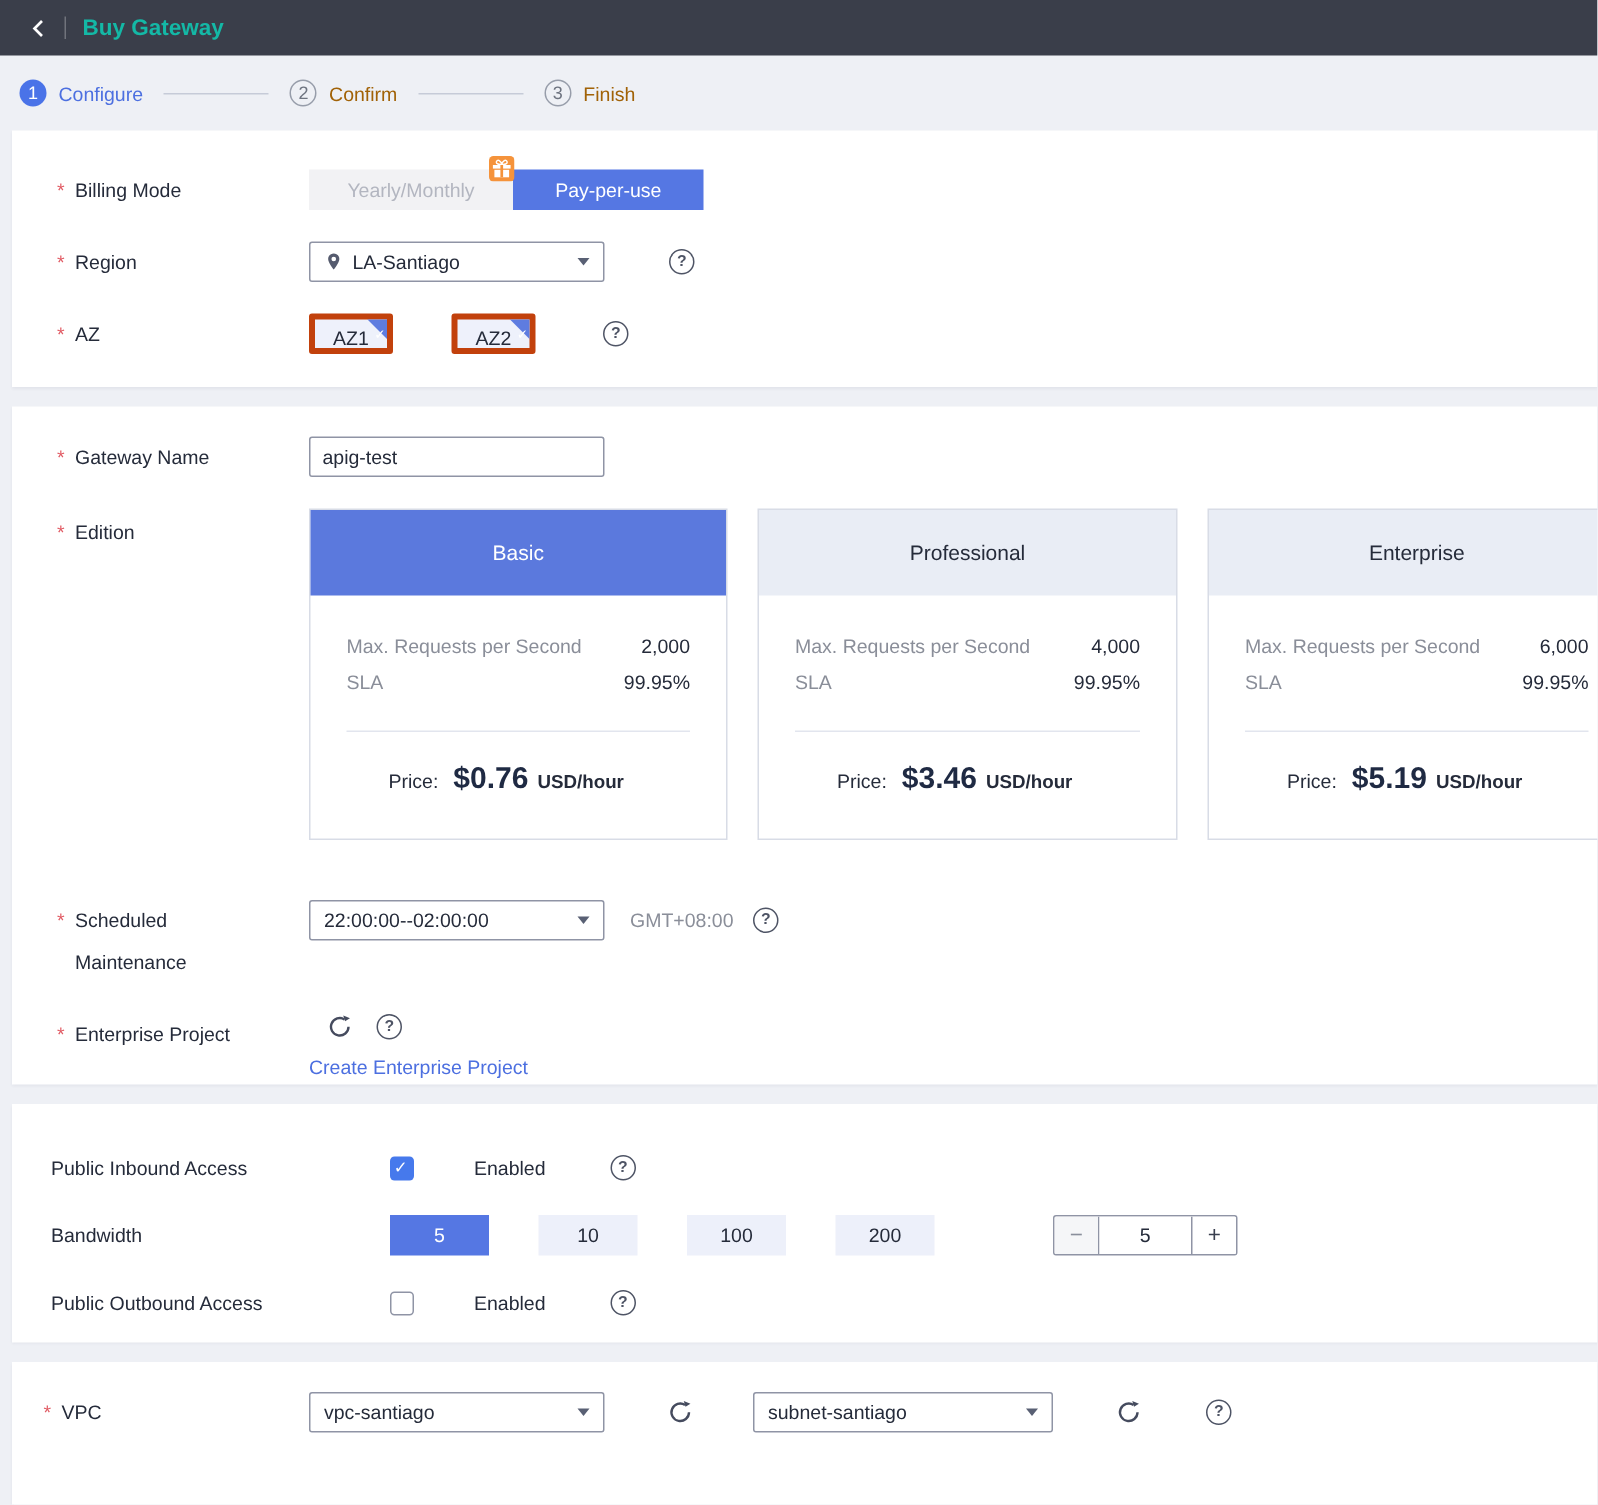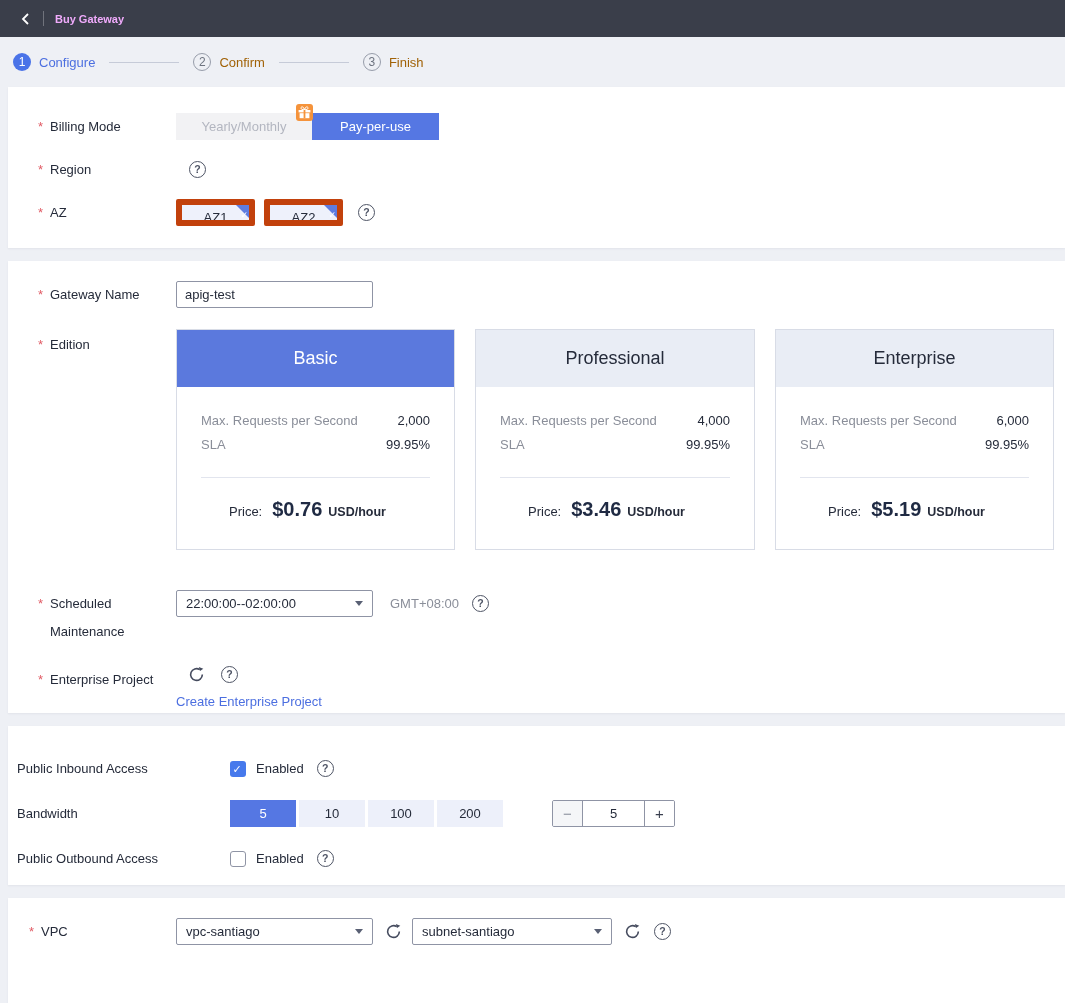--- a/index.html
+++ b/index.html
@@ -6,70 +6,70 @@
   body{
     width:1065px;height:1003px;overflow:hidden;
     background:#eef0f5;
     font-family:"Liberation Sans","DejaVu Sans",sans-serif;
     color:#252b3a;font-size:13px;
   }
   
   .topbar{height:37px;background:#3a3e4a;display:flex;align-items:center;padding-left:15px;}
   .back-btn{width:22px;height:22px;display:flex;align-items:center;justify-content:center;cursor:pointer;}
   .topbar-divider{width:1px;height:15px;background:rgba(255,255,255,.28);margin:0 11px 0 6px;}
-  .topbar-title{color:#f0abfc;font-size:11px;font-weight:bold;text-align:center;}
+  .topbar-title{color:#14b8a6;font-size:15px;font-weight:bold;text-align:center;}
   
   .steps{height:50px;display:flex;align-items:center;padding-left:13px;}
   .step{display:flex;align-items:center;}
   .step-circle{width:18px;height:18px;border-radius:50%;font-size:12px;line-height:18px;text-align:center;box-sizing:border-box;}
   .step.active .step-circle{background:#4a73e8;color:#fff;}
   .step.inactive .step-circle{border:1px solid #979daa;color:#6e7480;line-height:16px;background:transparent;}
   .step-label{margin-left:8px;}
   .step.active .step-label{color:#4c6fe0;}
   .step.inactive .step-label{color:#a16207;}
   .step-connector{width:70px;height:1px;background:#c6cbd8;margin:0 14px;}
   
   .card{background:#fff;margin:0 0 13px 8px;box-shadow:0 1px 2px rgba(31,38,60,.06);}
   .card1{padding:26px 0 1px;}
   .card2{padding:20px 0 4px;}
   .card3{padding:34px 0 18px;}
   .card4{padding:20px 0 60px;}
-  .field{display:flex;align-items:center;margin-bottom:21px;}
+  .field{display:flex;align-items:center;margin-bottom:21px;gap:30px;}
   .field.top{align-items:flex-start;}
   .flabel{width:168px;box-sizing:border-box;padding-left:30px;flex-shrink:0;color:#252b3a;}
-  .card3 .flabel{width:222px;padding-left:9px;}
+  .card3 .flabel{width:222px;padding-left:26px;}
   .card4 .flabel{padding-left:21px;}
   .mark{display:inline-block;width:12px;color:#e15b64;}
   .lline{line-height:27px;}
   .lline.l2{margin-left:12px;line-height:29px;}
   
   .seg-group{display:flex;position:relative;}
   .seg-btn{height:27px;line-height:27px;text-align:center;cursor:pointer;}
   .seg-btn.off{width:136px;background:#f2f2f4;color:#b3b6c0;}
   .seg-btn.on{width:127px;background:#5577e3;color:#fff;}
   .gift{position:absolute;left:120px;top:-9px;width:17px;height:17px;}
   .dropdown{width:197px;height:27px;box-sizing:border-box;border:1px solid #8f94a5;border-radius:2px;
     background:#fff;display:flex;align-items:center;padding:0 9px;cursor:pointer;}
   .dd-value{flex:1;color:#252b3a;white-space:nowrap;overflow:hidden;}
   .caret{width:0;height:0;border-left:4px solid transparent;border-right:4px solid transparent;border-top:5px solid #596074;}
   .pin{margin-right:6px;display:flex;}
   .help{width:15px;height:15px;border-radius:50%;border:1px solid #4e5465;color:#4e5465;
     font-size:10.5px;line-height:15px;text-align:center;margin-left:13px;font-weight:bold;cursor:pointer;flex-shrink:0;}
-  .az-btn{width:79px;height:27px;box-sizing:border-box;background:#eef1fb;border:6px solid #c2410c;border-radius:2px;
+  .az-btn{width:56px;height:27px;box-sizing:border-box;background:#eef1fb;border:4px solid #c2410c;border-radius:2px;
     position:relative;text-align:center;line-height:25px;margin-right:9px;cursor:pointer;overflow:hidden;}
   .az-tri{position:absolute;top:-1px;right:-1px;width:0;height:0;border-top:15px solid #5e7ce0;border-left:15px solid transparent;}
   .az-check{position:absolute;top:-2px;right:1px;color:#fff;font-size:9px;}
   .text-input{width:197px;height:27px;box-sizing:border-box;border:1px solid #8f94a5;border-radius:2px;
     padding:0 8px;font-size:13px;color:#252b3a;font-family:inherit;outline:none;}
   
   .ed-label{padding-top:8px;}
   .ed-cards{display:flex;gap:20px;}
   .ed-card{width:279px;height:221px;box-sizing:border-box;border:1px solid #d8dce6;background:#fff;cursor:pointer;}
   .ed-card.mid{width:280px;}
-  .ed-head{height:57px;line-height:57px;text-align:center;font-size:18px;background:#e9edf5;color:#252b3a;}
+  .ed-head{height:57px;line-height:57px;text-align:center;font-size:14px;background:#e9edf5;color:#252b3a;}
   .ed-head.sel{background:#5b79dd;color:#fff;}
   .ed-body{padding:26px 24px 0;text-align:center;}
   .ed-row{display:flex;justify-content:space-between;margin-bottom:9px;}
   .ed-row .k{color:#8a8e99;}
   .ed-row .v{color:#252b3a;}
   .ed-div{border-top:1px solid #e2e5ee;margin-top:25px;}
   .price-row{padding-top:20px;display:flex;align-items:baseline;}
   .price-lbl{color:#252b3a;margin-left:28px;}
   .price-val{font-size:20px;font-weight:bold;color:#1f2a43;margin:0 6px 0 10px;}
   .price-unit{font-size:12.5px;font-weight:bold;color:#252b3a;}
@@ -134,20 +134,29 @@
         <path d="M8.5 5.6c-2 .2-3.6-.4-3.6-1.5 0-1 1-1.5 1.9-1 .8.5 1.6 1.4 1.7 2.5zm0 0c2 .2 3.6-.4 3.6-1.5 0-1-1-1.5-1.9-1-.8.5-1.6 1.4-1.7 2.5z" fill="none" stroke="#ffffff" stroke-width="1"></path>
         <rect x="2.6" y="6" width="11.8" height="2.4" fill="#ffffff"></rect>
         <rect x="3.6" y="9.2" width="9.8" height="5" fill="#ffffff"></rect>
         <rect x="7.6" y="6" width="1.8" height="8.2" fill="#f5933b"></rect>
       </svg>
     </div>
   </div>
 
   <div class="field">
     <div class="flabel"><span class="mark">*</span><span>Region</span></div>
+    <div class="dropdown">
+      <span class="pin">
+        <svg width="13" height="13" viewBox="0 0 16 16">
+            <path d="M8 1.2C5.4 1.2 3.4 3.2 3.4 5.7c0 3.3 4.6 8.6 4.6 8.6s4.6-5.3 4.6-8.6C12.6 3.2 10.6 1.2 8 1.2zm0 6.4a1.9 1.9 0 1 1 0-3.8 1.9 1.9 0 0 1 0 3.8z" fill="#555b6e"></path>
+          </svg>
+      </span>
+      <span class="dd-value">LA-Santiago</span>
+      <span class="caret"></span>
+    </div>
     <div class="help">?</div>
   </div>
 
   <div class="field">
     <div class="flabel"><span class="mark">*</span><span>AZ</span></div>
     <div class="az-btn">
       <span>AZ1</span>
       <span class="az-tri"></span>
       <span class="az-check">✓</span>
     </div>

